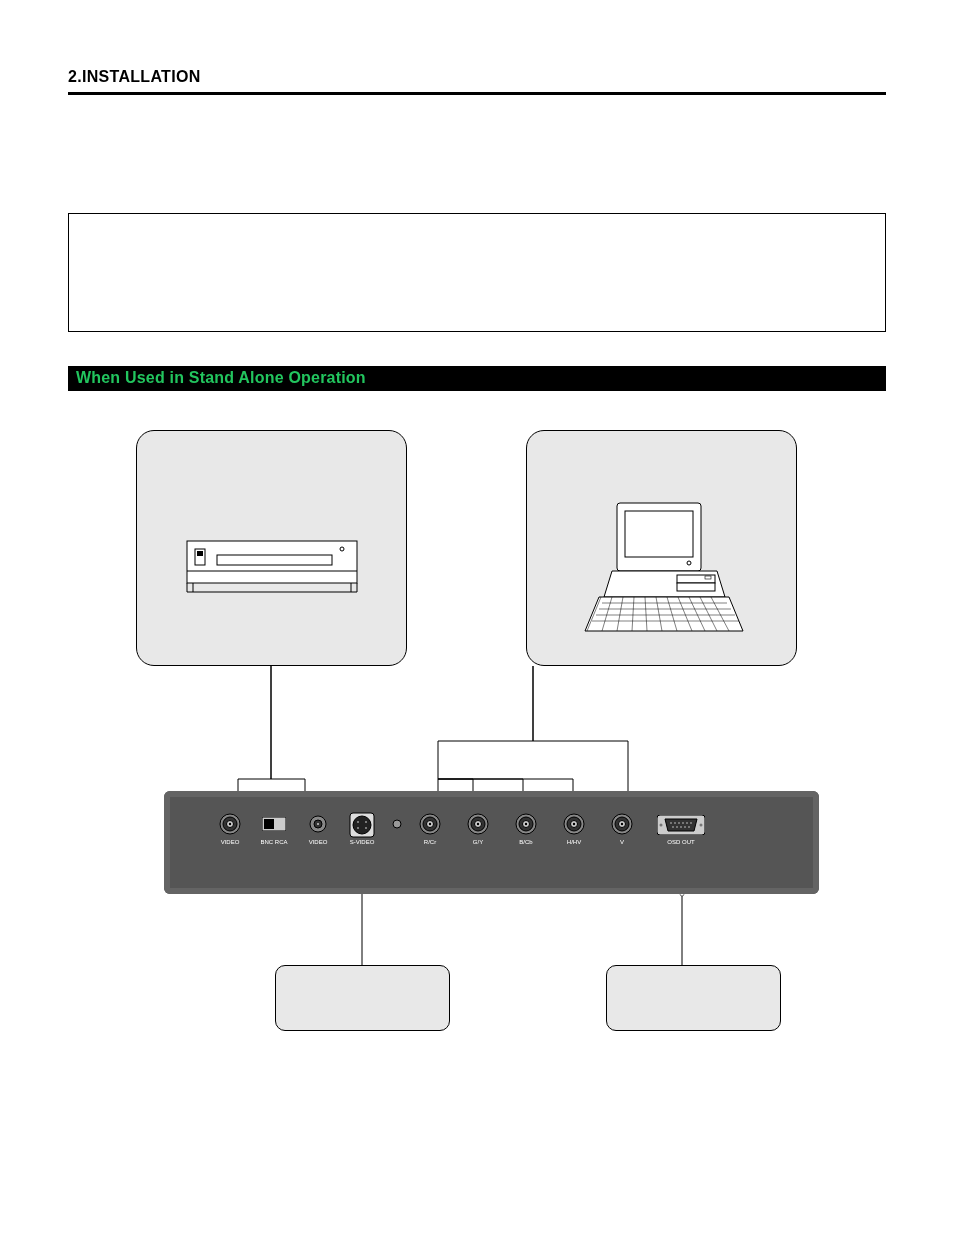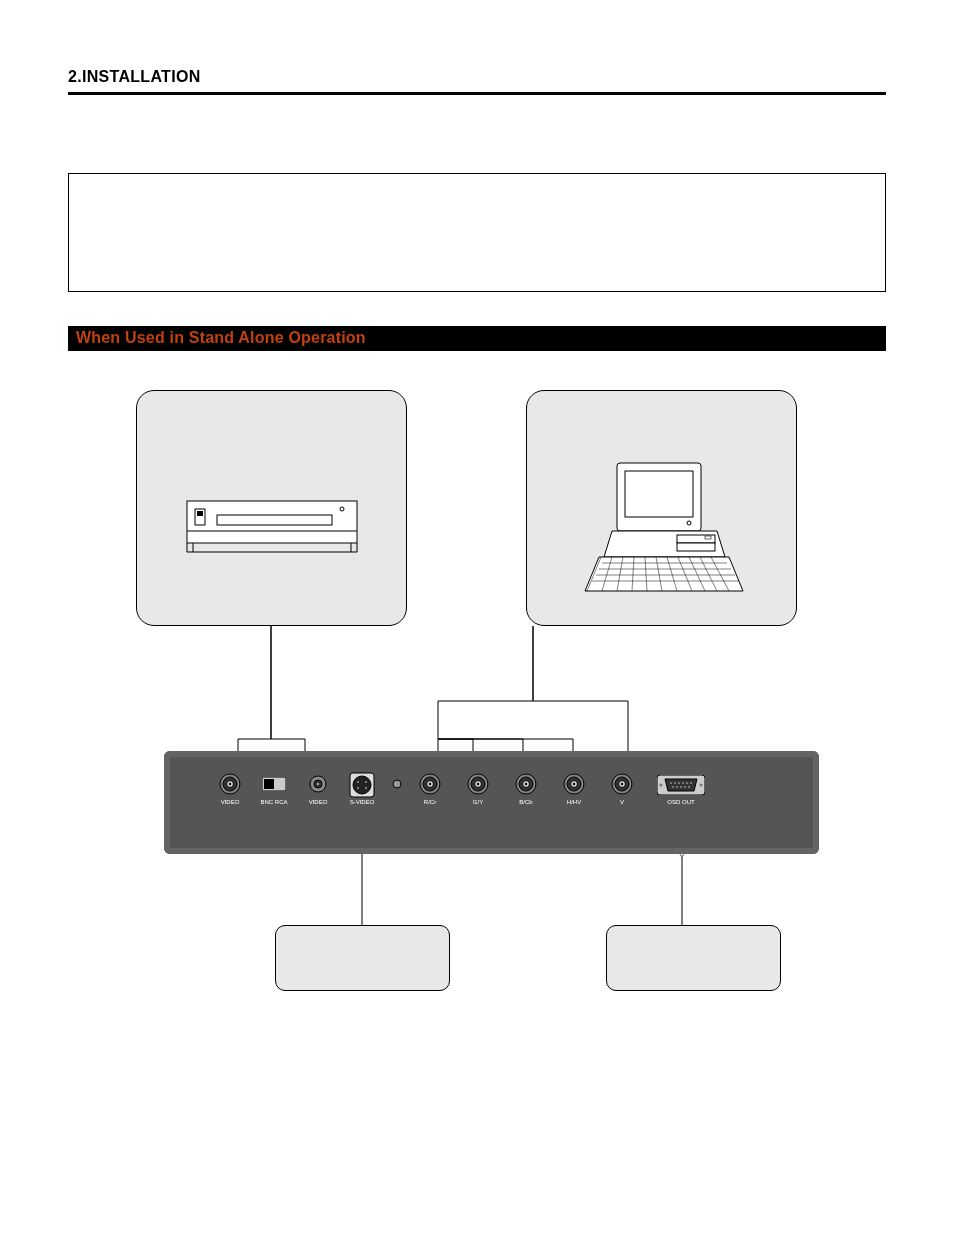--- a/index.html
+++ b/index.html
@@ -12,32 +12,32 @@
   }
   .page {
     padding: 68px 68px 0 68px;
   }
   .section-header {
     font-weight: bold;
     font-size: 16px;
     letter-spacing: 0.3px;
     padding-bottom: 6px;
     border-bottom: 3px solid #000;
-    margin-bottom: 78px;
+    margin-bottom: 118px;
     font-family: "Arial Narrow", Arial, sans-serif;
     font-stretch: condensed;
   }
   .note-box {
     border: 1px solid #000;
     height: 119px;
     margin-bottom: 34px;
   }
   .black-bar {
     background: #000;
-    color: #c2410c;
+    color: #22c55e;
     font-weight: bold;
     font-size: 16px;
     padding: 3px 8px 4px 8px;
     letter-spacing: 0.2px;
     font-family: "Arial Narrow", Arial, sans-serif;
     font-stretch: condensed;
   }
   .diagram-area {
     position: relative;
     height: 640px;

